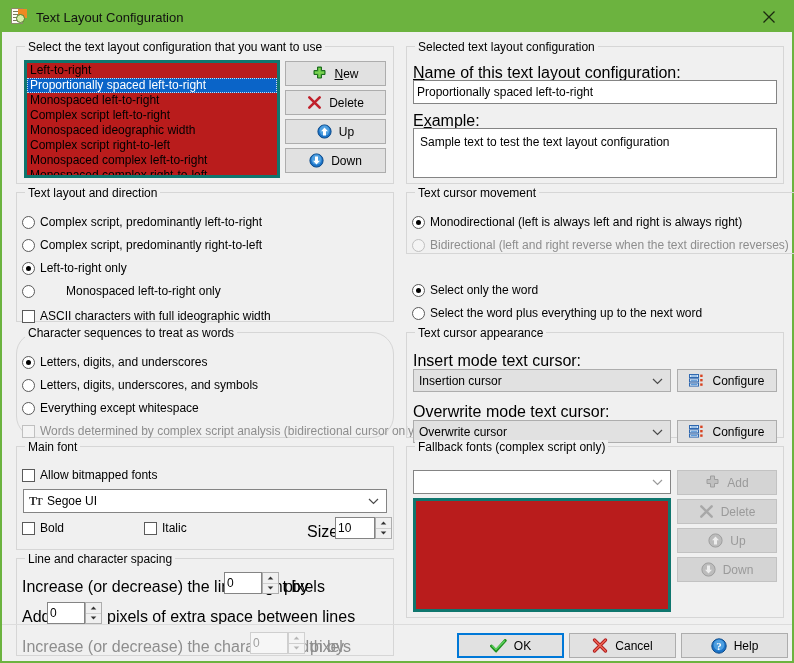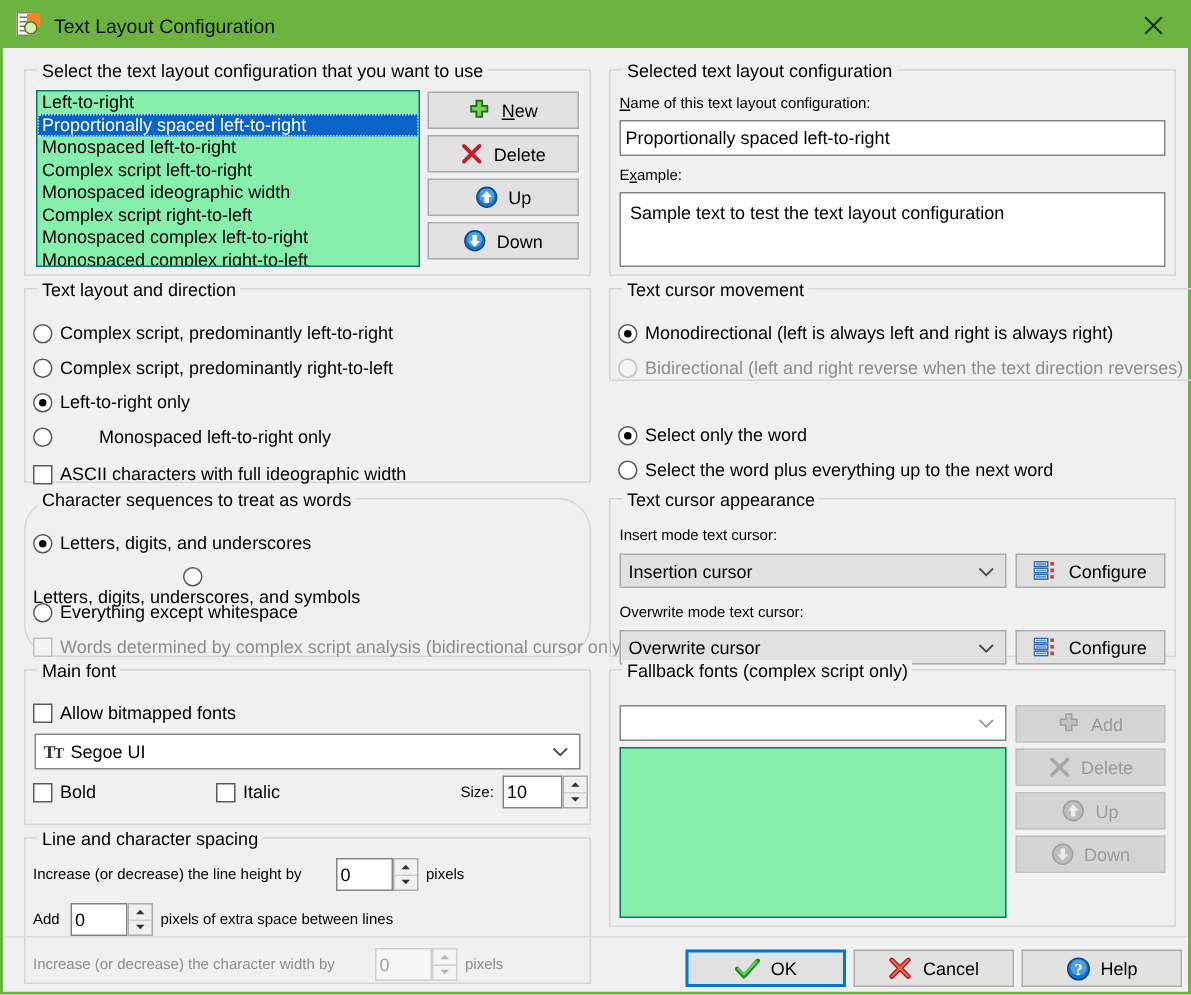--- a/index.html
+++ b/index.html
@@ -89,30 +89,30 @@
     top: -7px; left: 8px;
     background: #f0f0f0;
     padding: 0 3px;
     font-size: 12px;
     color: #000;
     white-space: nowrap;
   }
   
   .lbl {
     position: absolute;
-    font-size: 10px;
+    font-size: 16px;
     white-space: nowrap;
   }
   .lbl.dim { color: #8d8d8d; }
   u { text-decoration: underline; }
   
   .listbox {
     position: absolute;
-    background: #86efac;
-    border: 1px solid #0f766e;
+    background: #b91c1c;
+    border: 3px solid #0f766e;
     box-sizing: border-box;
     overflow: hidden;
   }
   .listbox .row {
     height: 15px;
     line-height: 15px;
     padding-left: 3px;
     font-size: 12px;
     white-space: nowrap;
     color: #000;
@@ -347,21 +347,21 @@
       <span>ASCII characters with full ideographic width</span>
     </div>
 
     <div class="group" style="left:14px; top:300px; width:378px; height:106px;border-radius:22px;">
       <div class="legend">Character sequences to treat as words</div>
     </div>
     <div class="opt" style="left:20px; top:323px;">
       <span class="radio on"></span>
       <span>Letters, digits, and underscores</span>
     </div>
-    <div class="opt" style="left:20px; top:346px;flex-direction:column;">
+    <div class="opt" style="left:20px; top:346px;">
       <span class="radio"></span>
       <span>Letters, digits, underscores, and symbols</span>
     </div>
     <div class="opt" style="left:20px; top:369px;">
       <span class="radio"></span>
       <span>Everything except whitespace</span>
     </div>
     <div class="opt dim" style="left:20px; top:392px;">
       <span class="check"></span>
       <span>Words determined by complex script analysis (bidirectional cursor only)</span>

